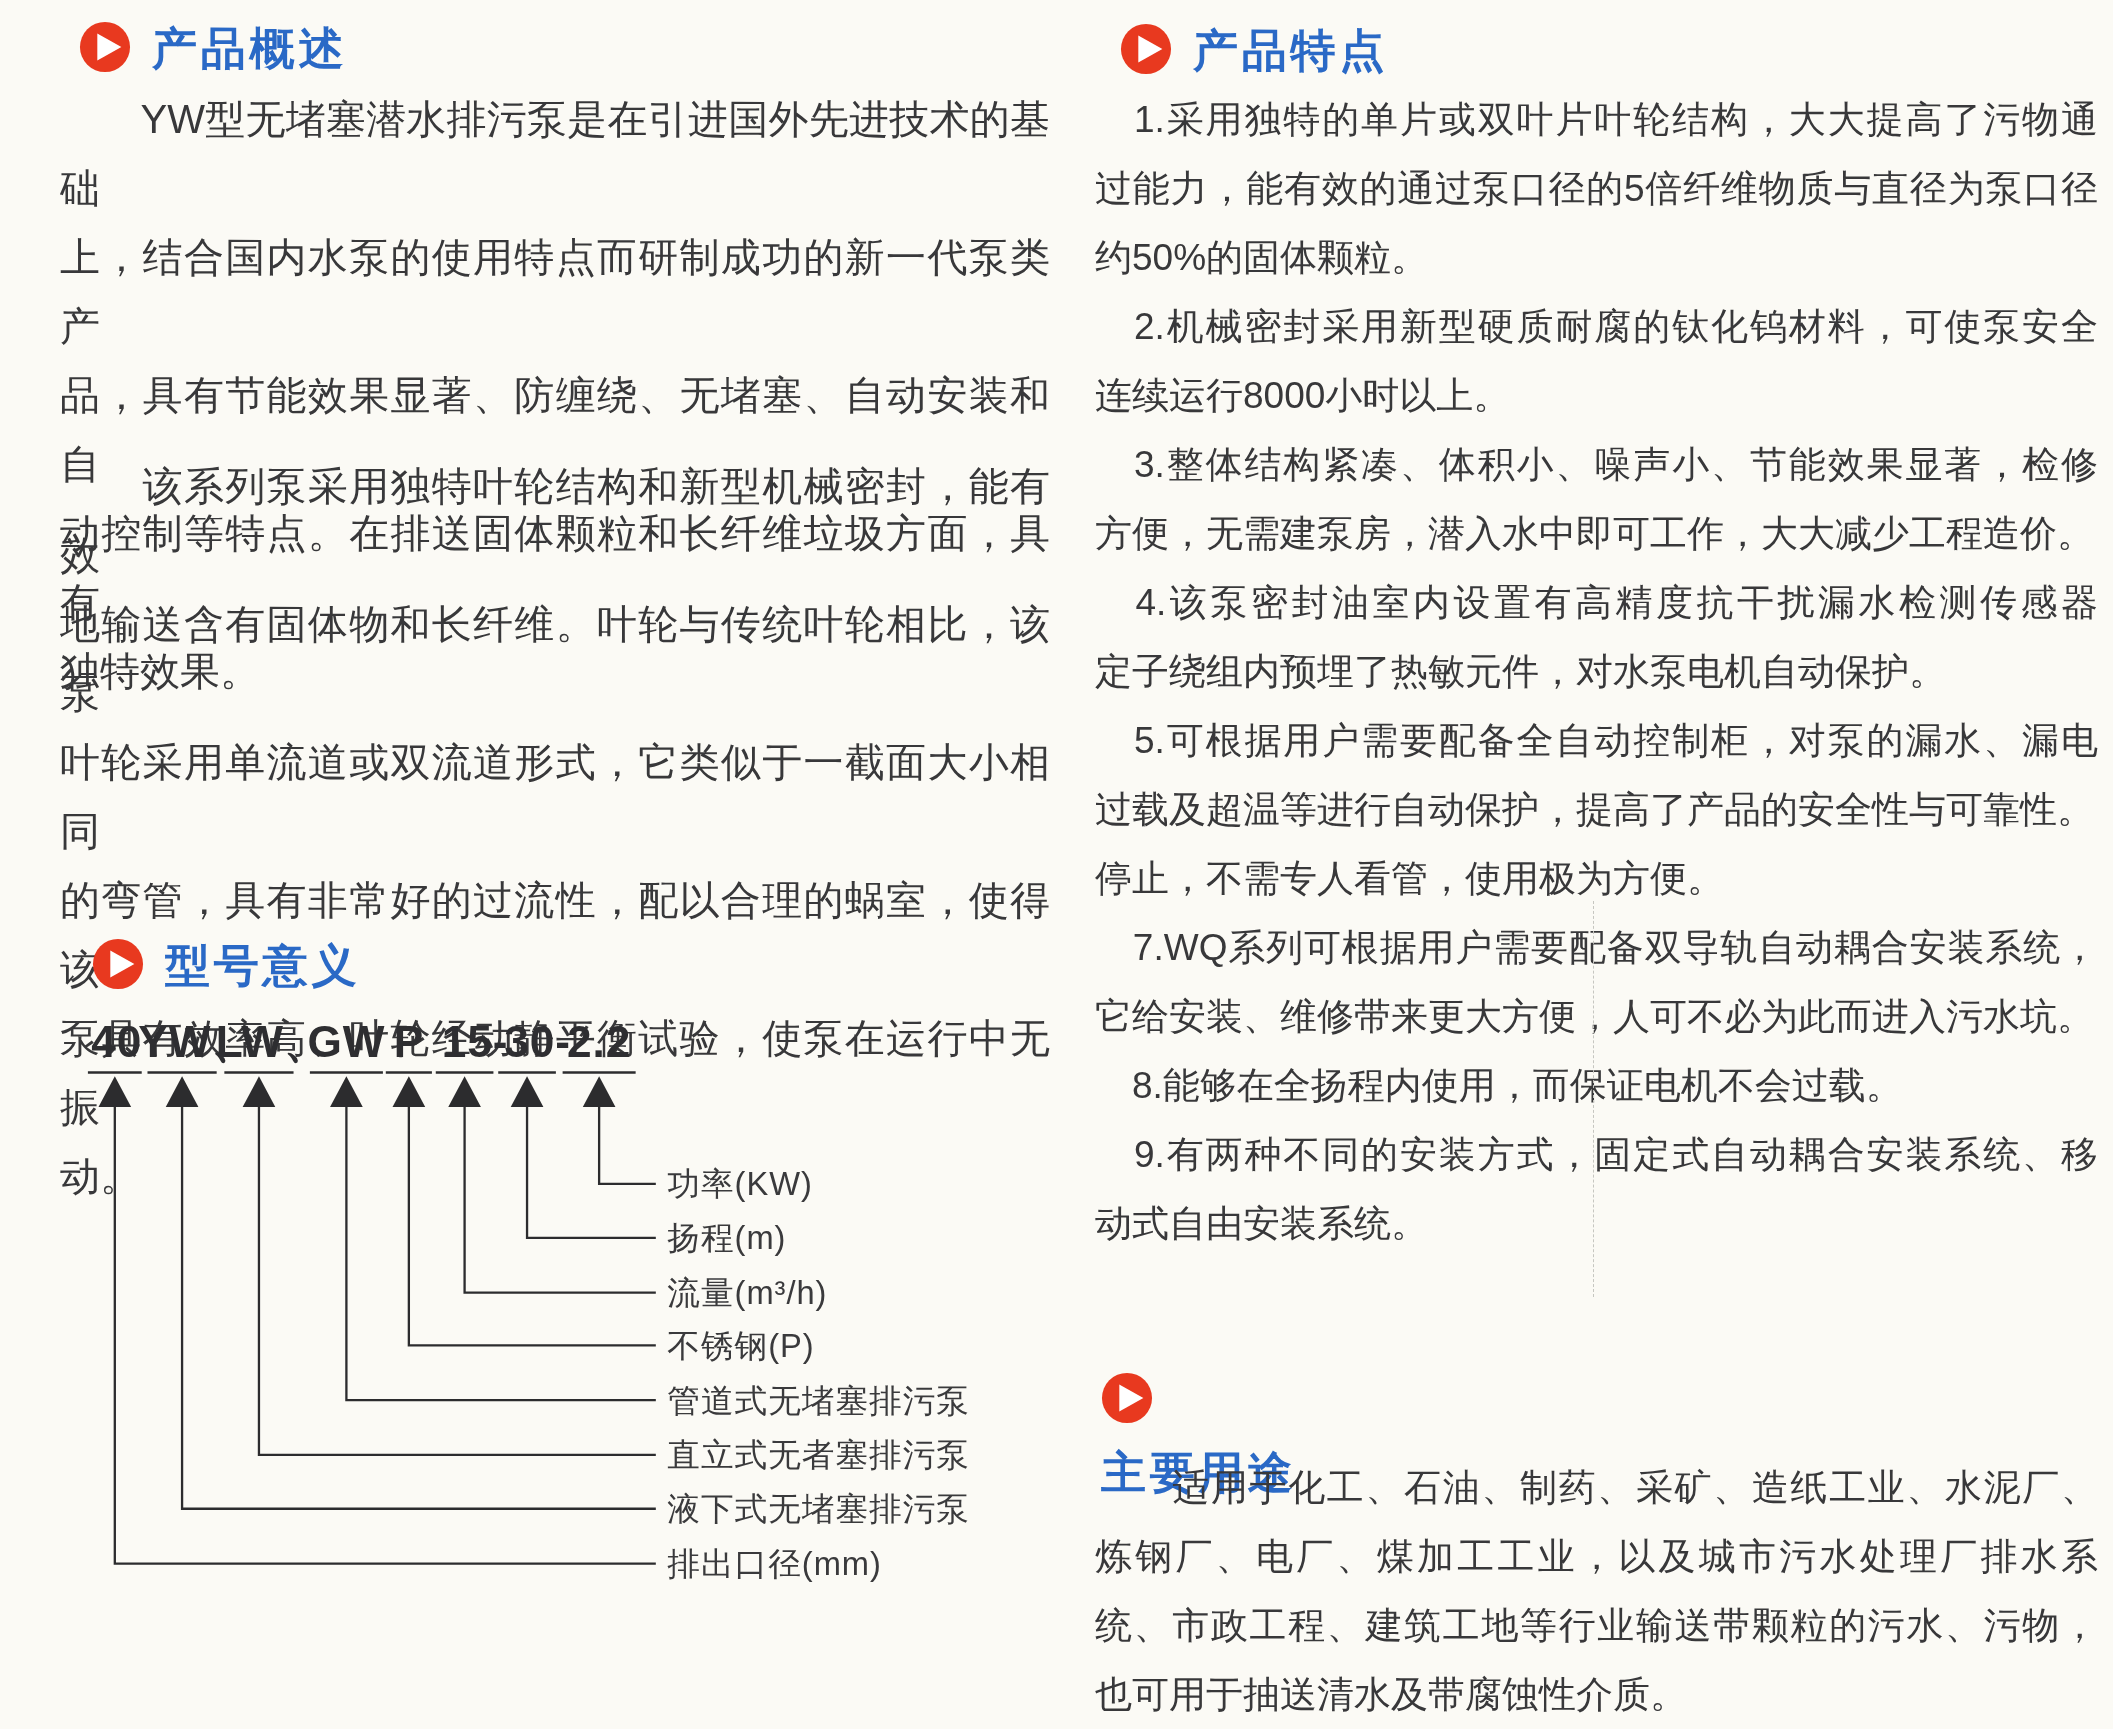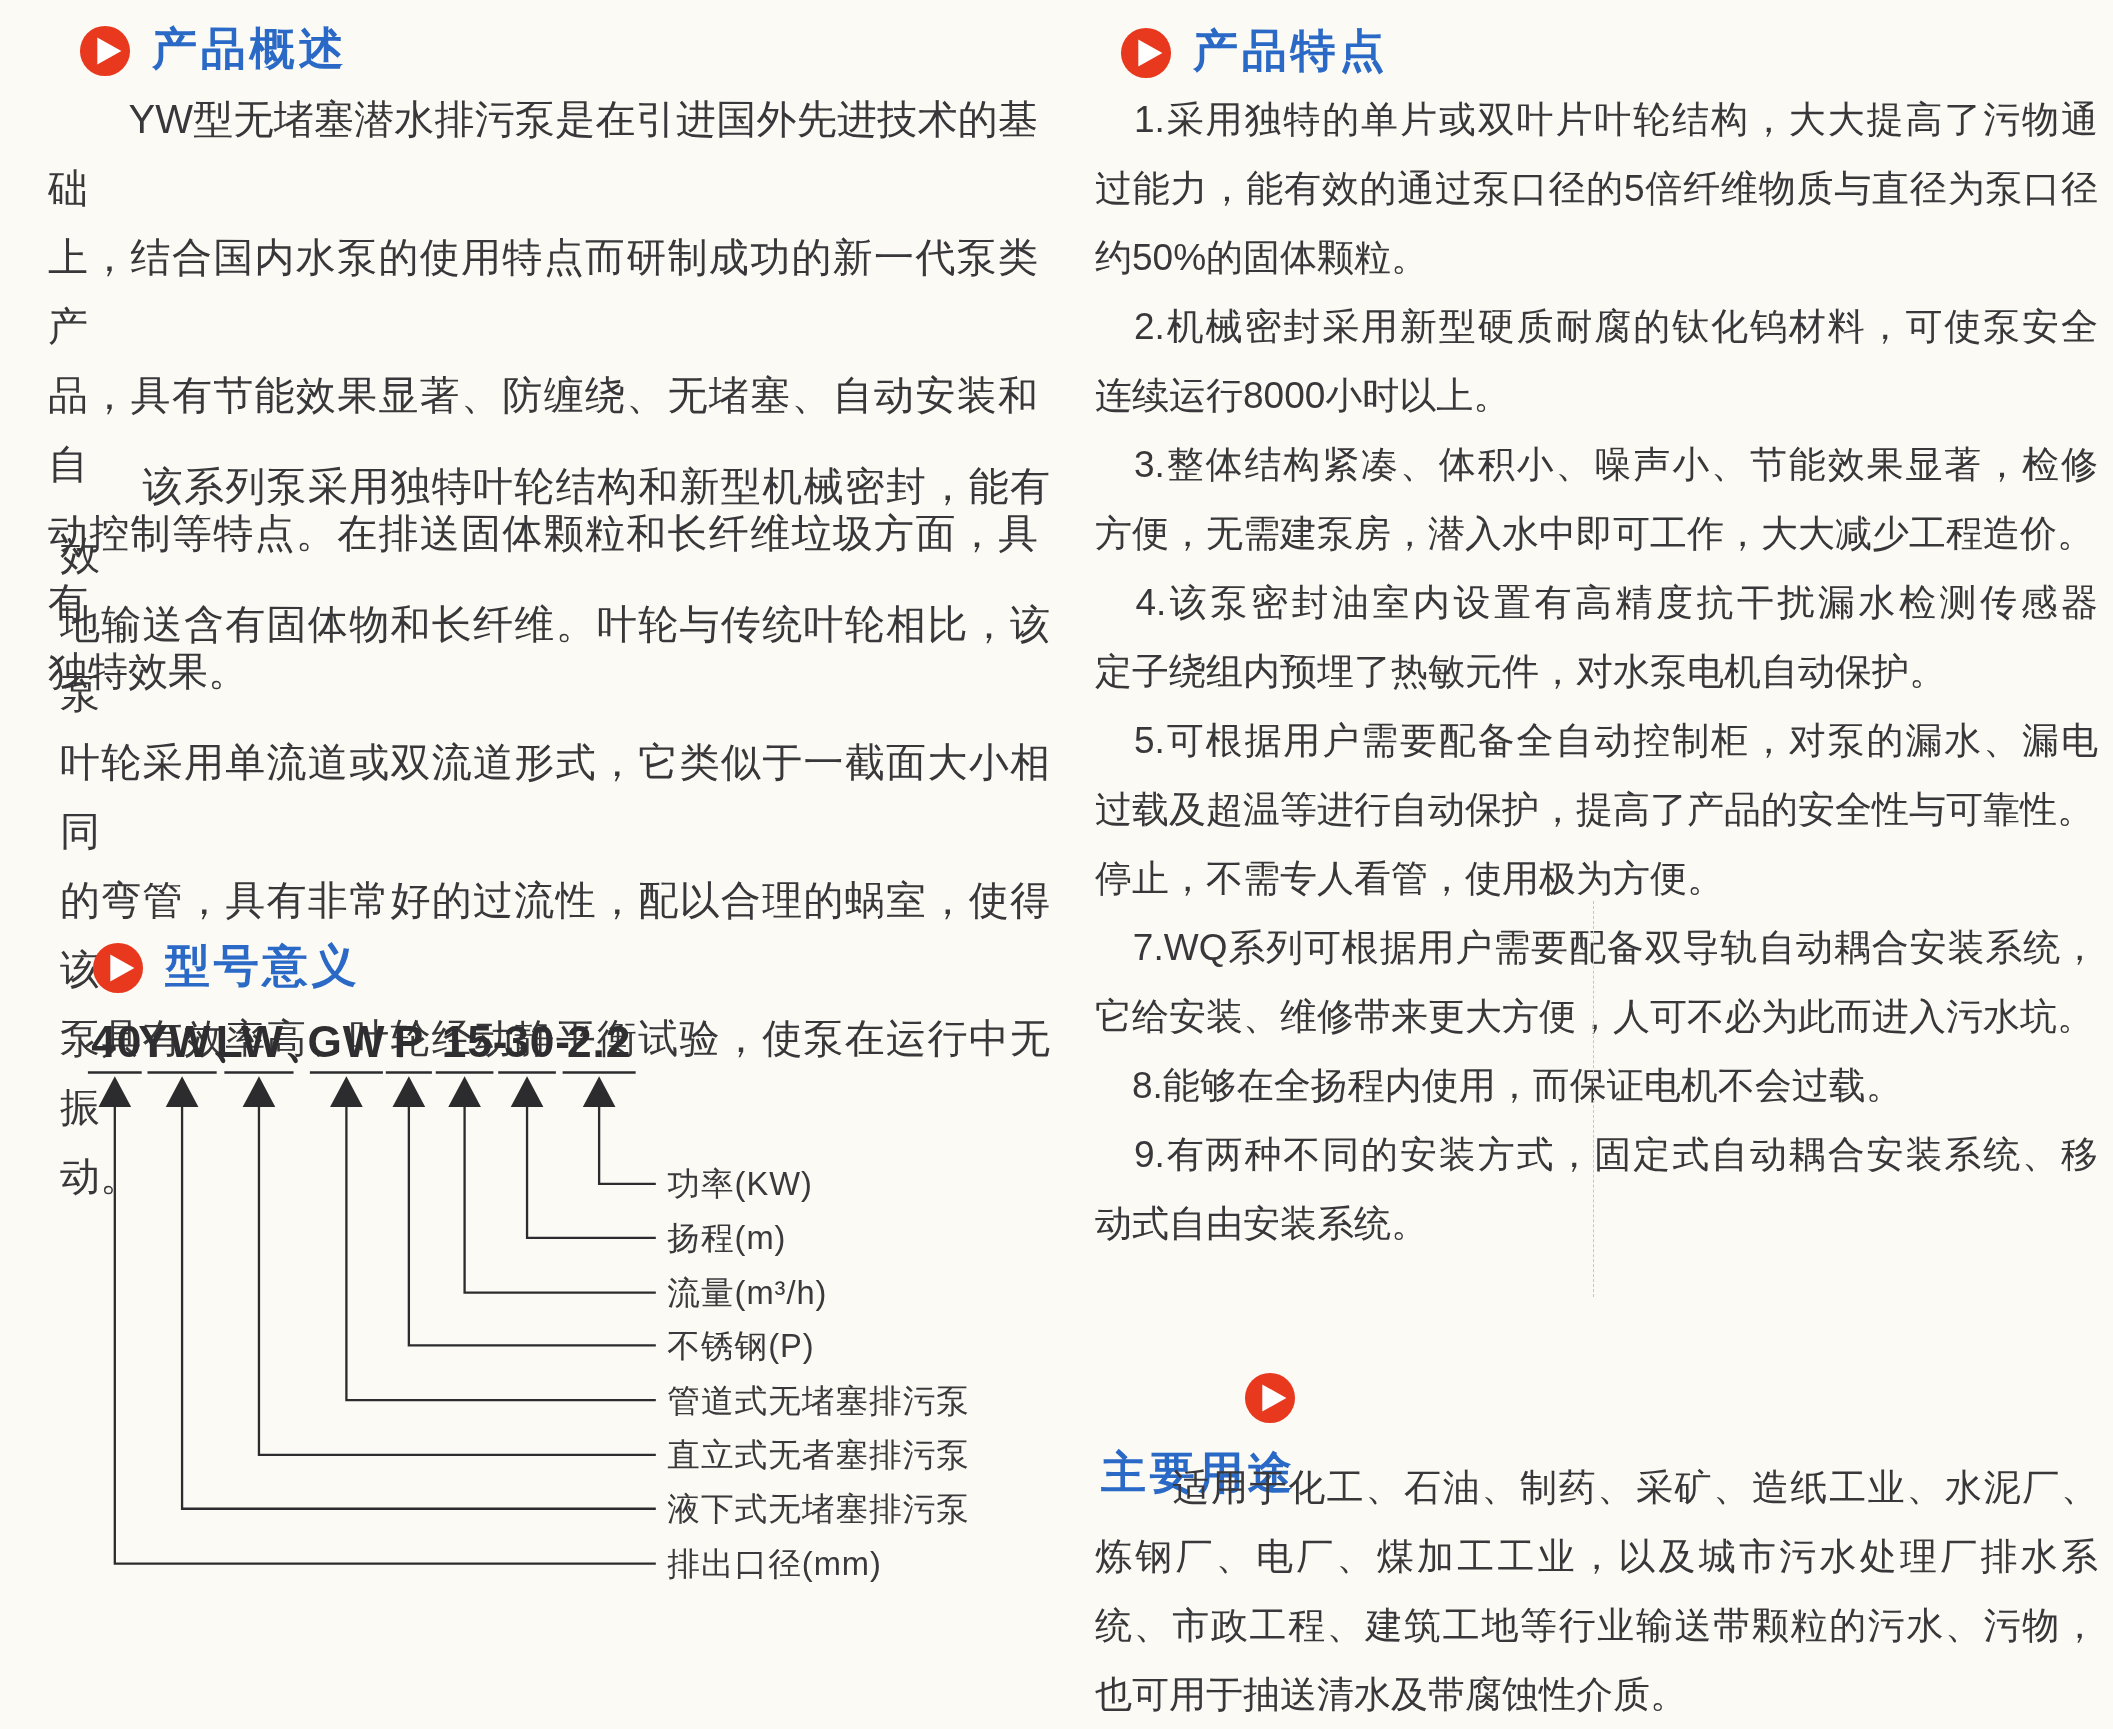--- a/index.html
+++ b/index.html
@@ -7,21 +7,21 @@
     position:relative;
     width:2114px;height:1729px;
     background:#fbfaf5;
     overflow:hidden;
     font-family:"Liberation Sans", sans-serif;
     color:#39393b;
   }
   
   .heading{
     position:absolute;
-    display:flex;align-items:flex-end;gap:21px;
+    display:flex;align-items:flex-start;gap:21px;
     height:56px;
   }
   .hicon{width:52px;height:52px;flex:0 0 auto;display:block;}
   .htitle{
     margin:0;
     font-size:45px;font-weight:bold;
     color:#2a69c6;
     letter-spacing:3.8px;
     line-height:56px;
     white-space:nowrap;
@@ -67,21 +67,21 @@
   <div class="left">
 
     <div class="heading" style="left:79px;top:21px;">
       <svg class="hicon" viewBox="0 0 54 54">
         <circle cx="27" cy="27" r="26" fill="#e8391f"></circle>
         <path d="M19 13 L44 27 L19 41 Z" fill="#ffffff"></path>
       </svg>
       <h2 class="htitle">产品概述</h2>
     </div>
 
-    <div class="para col-left" style="left:48px;top:85px;">
+    <div class="para col-left" style="left:60px;top:85px;">
       <span class="line">　　YW型无堵塞潜水排污泵是在引进国外先进技术的基础</span>
       <span class="line">上，结合国内水泵的使用特点而研制成功的新一代泵类产</span>
       <span class="line">品，具有节能效果显著、防缠绕、无堵塞、自动安装和自</span>
       <span class="line">动控制等特点。在排送固体颗粒和长纤维垃圾方面，具有</span>
       <span class="line short">独特效果。</span>
     </div>
 
     <div class="para col-left" style="left:60px;top:452px;">
       <span class="line">　　该系列泵采用独特叶轮结构和新型机械密封，能有效</span>
       <span class="line">地输送含有固体物和长纤维。叶轮与传统叶轮相比，该泵</span>

